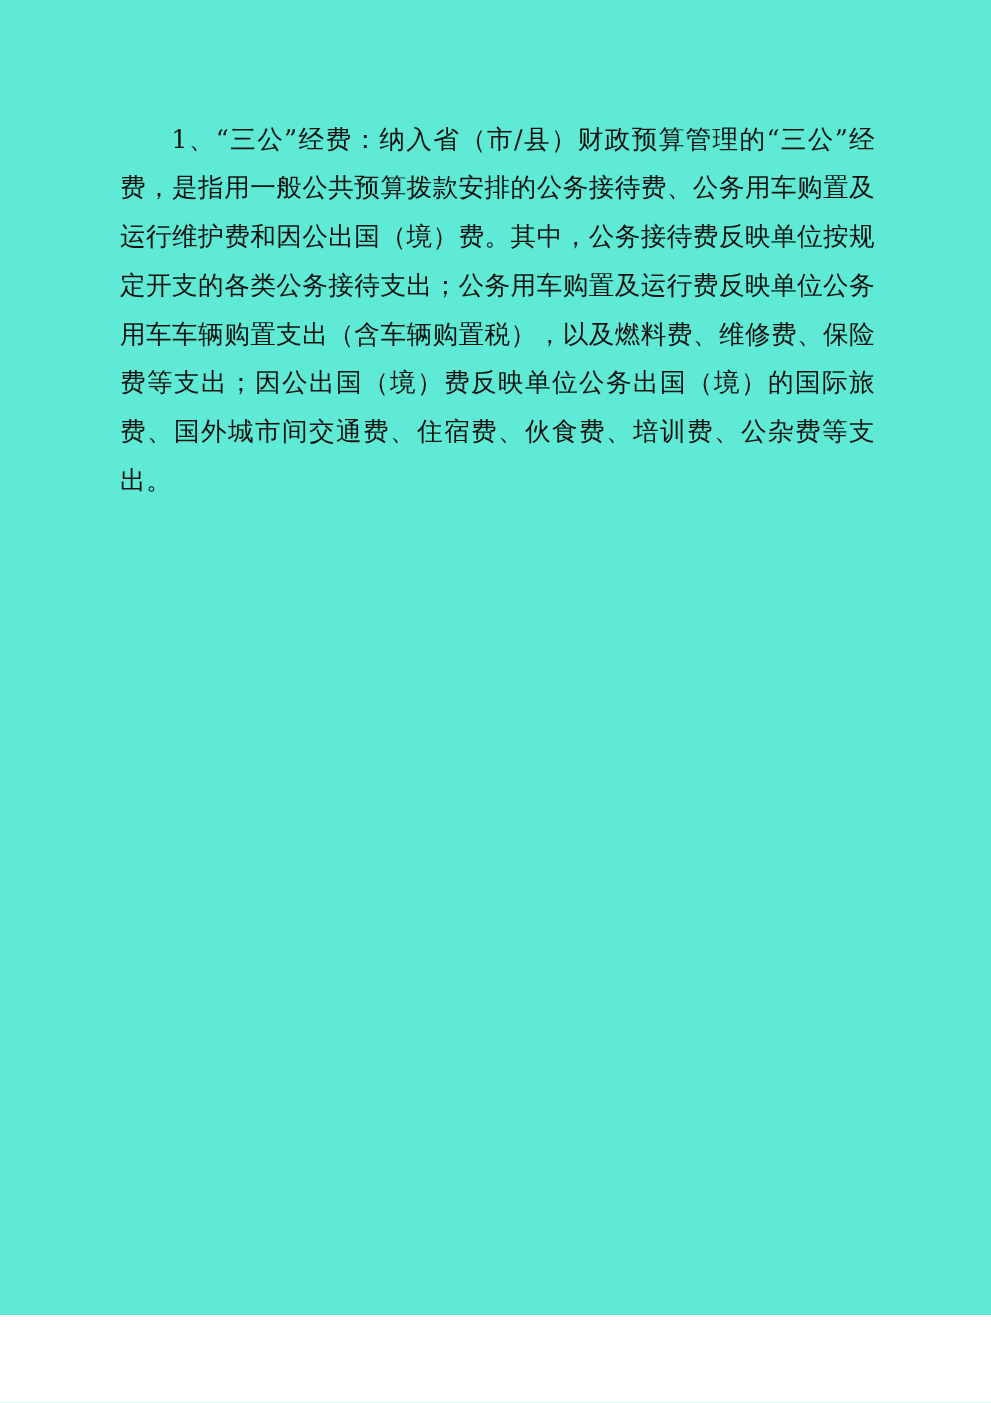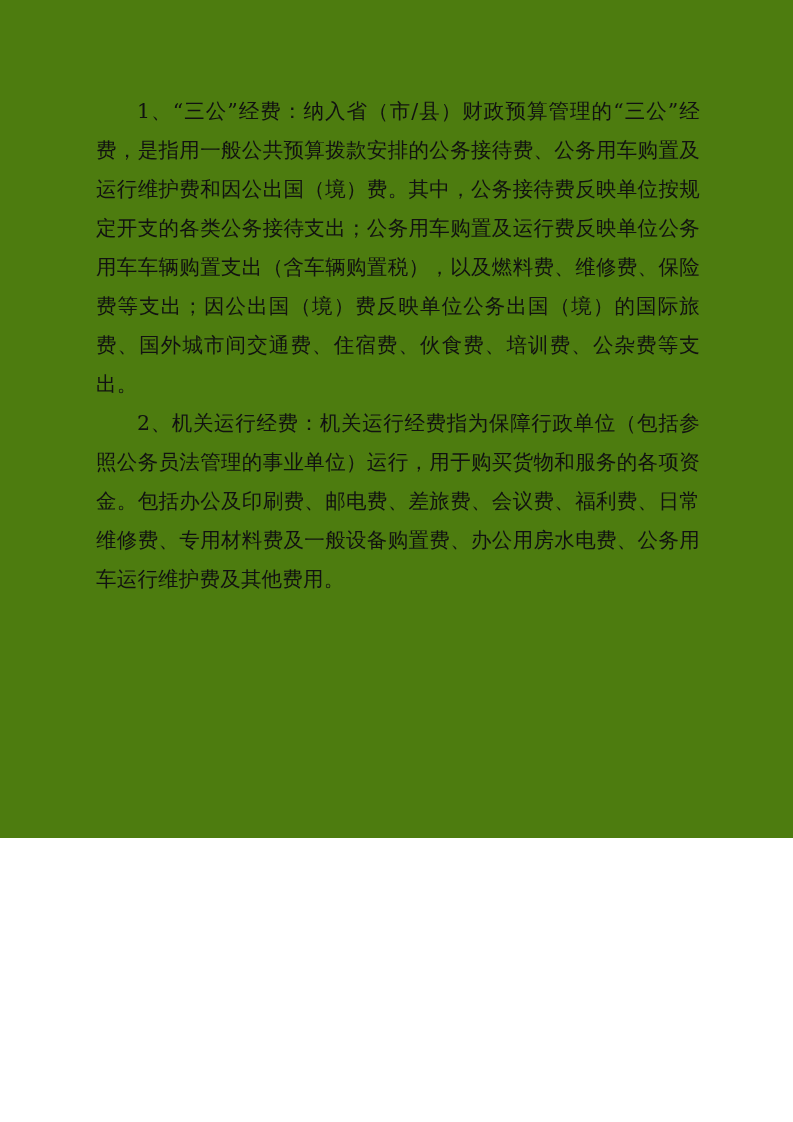--- a/index.html
+++ b/index.html
@@ -10,22 +10,22 @@
   body {
     width: 793px;
     height: 1122px;
     font-family: "DejaVu Serif", "Liberation Serif", serif;
     color: #000000;
     overflow: hidden;
   }
   .page {
     position: relative;
     width: 793px;
-    height: 838px;
-    background: #4d7c0f;
+    height: 1052px;
+    background: #5eead4;
     box-sizing: border-box;
   }
   .content {
     position: absolute;
     left: 96px;
     top: 92px;
     width: 604px;
   }
   .para {
     font-size: 20.5px;
@@ -41,15 +41,14 @@
   .para + .para {
     margin-top: 0px;
   }
 </style>
 </head>
 <body>
 
 <div class="page">
   <div class="content">
     <p class="para">1、“三公”经费：纳入省（市/县）财政预算管理的“三公”经费，是指用一般公共预算拨款安排的公务接待费、公务用车购置及运行维护费和因公出国（境）费。其中，公务接待费反映单位按规定开支的各类公务接待支出；公务用车购置及运行费反映单位公务用车车辆购置支出（含车辆购置税），以及燃料费、维修费、保险费等支出；因公出国（境）费反映单位公务出国（境）的国际旅费、国外城市间交通费、住宿费、伙食费、培训费、公杂费等支出。</p>
-    <p class="para">2、机关运行经费：机关运行经费指为保障行政单位（包括参照公务员法管理的事业单位）运行，用于购买货物和服务的各项资金。包括办公及印刷费、邮电费、差旅费、会议费、福利费、日常维修费、专用材料费及一般设备购置费、办公用房水电费、公务用车运行维护费及其他费用。</p>
   </div>
 </div>
 
 </body></html>

